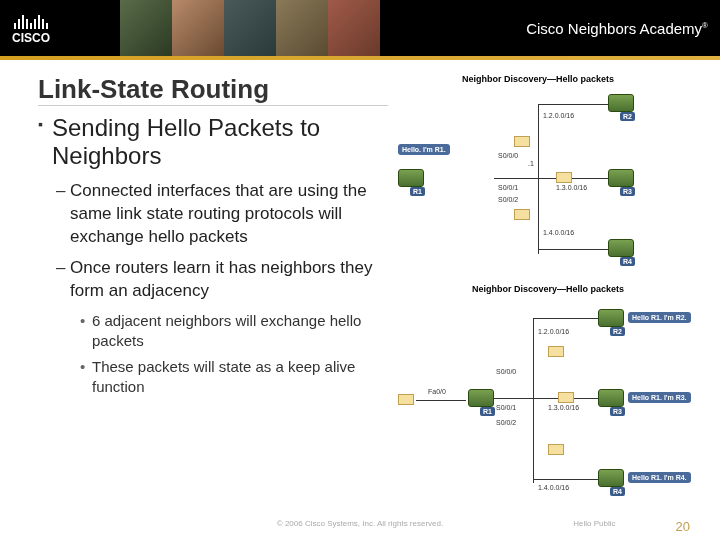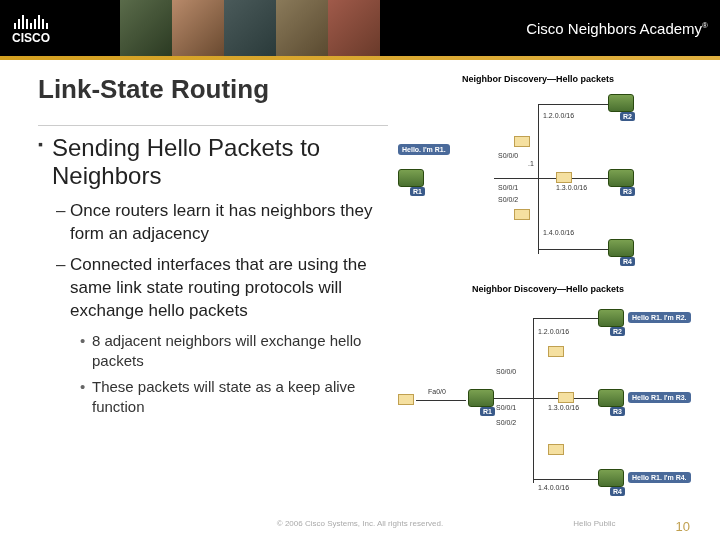--- a/index.html
+++ b/index.html
@@ -14,21 +14,21 @@
   .face5 { background: linear-gradient(135deg,#a05a4a,#6a3a2a); }
   .cisco-logo { display: flex; flex-direction: column; align-items: center; color: #fff; font-size: 12px; font-weight: bold; z-index: 2; }
   .cisco-bars { display: flex; gap: 2px; align-items: flex-end; height: 18px; margin-bottom: 2px; }
   .cisco-bars span { width: 2px; background: #fff; display: block; }
   .academy { color: #fff; font-size: 15px; z-index: 2; }
   .academy sup { font-size: 8px; }
   .header-line { height: 4px; background: linear-gradient(to right,#d4a020,#e0b040); }
   .content { padding: 14px 30px 0 38px; display: flex; }
   .left { width: 360px; padding-right: 10px; }
   .right { flex: 1; position: relative; }
-  h1 { font-size: 26px; color: #333; font-weight: 600; border-bottom: 1px solid #ccc; padding-bottom: 20px; margin-bottom: 8px; }
+  h1 { font-size: 26px; color: #333; font-weight: 600; border-bottom: 1px solid #ccc; padding-bottom: 0; margin-bottom: 8px; }
   .b1 { font-size: 24px; color: #222; margin: 4px 0 10px 0; padding-left: 14px; position: relative; }
   .b1::before { content: "▪"; position: absolute; left: 0; color: #333; font-size: 14px; top: 2px; }
   .b2 { font-size: 17px; color: #222; margin: 6px 0 8px 18px; padding-left: 14px; position: relative; line-height: 1.35; }
   .b2::before { content: "–"; position: absolute; left: 0; color: #333; }
   .b3 { font-size: 15px; color: #333; margin: 4px 0 6px 42px; padding-left: 12px; position: relative; line-height: 1.35; }
   .b3::before { content: "•"; position: absolute; left: 0; color: #666; }
   .diagram { position: absolute; font-size: 8px; }
   .dia1 { top: 0; left: 0; width: 280px; height: 185px; }
   .dia2 { top: 210px; left: 0; width: 300px; height: 220px; }
   .dtitle { font-size: 9px; font-weight: bold; text-align: center; margin-bottom: 6px; }
@@ -74,23 +74,23 @@
   <div class="academy">
     <span>Cisco Neighbors Academy</span><sup>®</sup>
   </div>
 </div>
 <div class="header-line"></div>
 
 <div class="content">
   <div class="left">
     <h1>Link-State Routing</h1>
     <div class="b1">Sending Hello Packets to Neighbors</div>
+    <div class="b2">Connected interfaces that are using the same link state routing protocols will exchange hello packets</div>
     <div class="b2">Once routers learn it has neighbors they form an adjacency</div>
-    <div class="b2">Connected interfaces that are using the same link state routing protocols will exchange hello packets</div>
-    <div class="b3">8 adjacent neighbors will exchange hello packets</div>
+    <div class="b3">6 adjacent neighbors will exchange hello packets</div>
     <div class="b3">These packets will state as a keep alive function</div>
   </div>
 
   <div class="right">
 
     <div class="diagram dia1">
       <div class="dtitle">Neighbor Discovery—Hello packets</div>
       <div class="speech" style="left:0;top:70px">Hello. I'm R1.</div>
       <div class="router" style="left:70;top:95px" data-label="R1"></div>
       <div class="router" style="left:210px;top:20px" data-label="R2"></div>
@@ -144,14 +144,14 @@
       <div class="speech2" style="left:230px;top:108px">Hello R1. I'm R3.</div>
       <div class="speech2" style="left:230px;top:188px">Hello R1. I'm R4.</div>
     </div>
   </div>
 </div>
 
 <div class="footer">
   <span></span>
   <span class="footer-center">© 2006 Cisco Systems, Inc. All rights reserved.</span>
   <span style="margin-left:auto;margin-right:60px">Hello Public</span>
-  <span class="pagenum">10</span>
+  <span class="pagenum">20</span>
 </div>
 
 </body></html>

